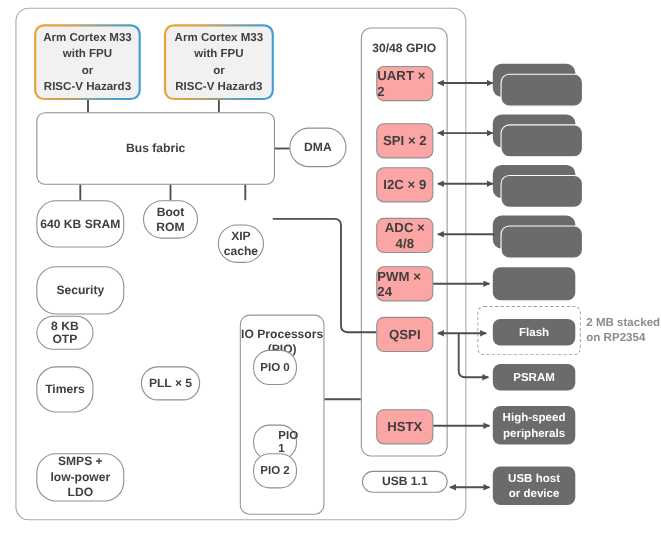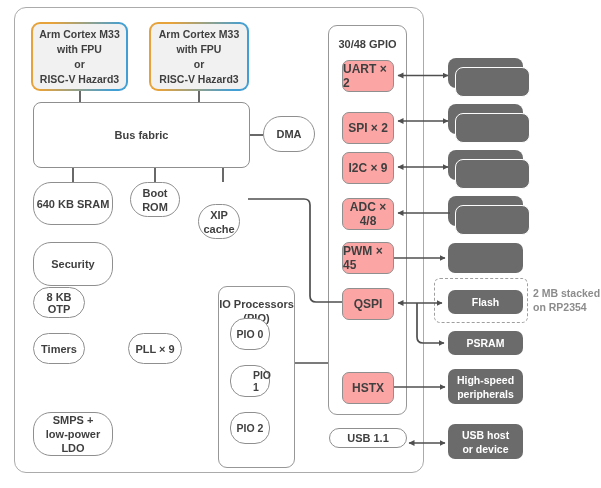--- a/index.html
+++ b/index.html
@@ -98,41 +98,41 @@
 <div class="box" style="left:263px;top:116px;width:52px;height:36px;">DMA</div>
 
 <div class="box" style="left:33px;top:182px;width:80px;height:43px;">640 KB SRAM</div>
 <div class="box multiline" style="left:130px;top:182px;width:50px;height:35px;">Boot
 ROM</div>
 <div class="box multiline" style="left:198px;top:182px;width:42px;height:35px;margin-top:22px;">XIP
 cache</div>
 
 <div class="box" style="left:33px;top:242px;width:80px;height:44px;">Security</div>
 <div class="box" style="left:33px;top:287px;width:52px;height:31px;">8 KB OTP</div>
-<div class="box" style="left:33px;top:333px;width:52px;height:31px;">Timers</div>
-<div class="box" style="left:128px;top:333px;width:54px;height:31px;">PLL × 9</div>
+<div class="box" style="left:33px;top:333px;width:52px;height:42px;">Timers</div>
+<div class="box" style="left:128px;top:333px;width:54px;height:31px;">PLL × 5</div>
 <div class="box multiline" style="left:33px;top:412px;width:80px;height:44px;">SMPS +
 low-power LDO</div>
 
 <div class="container-box" style="left:218px;top:286px;width:77px;height:182px;">
   <div class="section-title" style="top:10px;">IO Processors
 (PIO)</div>
 </div>
 <div class="pio-item" style="top:318px;">PIO 0</div>
-<div class="pio-item" style="top:365px;padding-left:24px;">PIO 1</div>
+<div class="pio-item" style="top:386px;padding-left:24px;">PIO 1</div>
 <div class="pio-item" style="top:412px;">PIO 2</div>
 
 <div class="container-box" style="left:328px;top:25px;width:79px;height:390px;">
   <div class="section-title" style="top:11px;">30/48 GPIO</div>
 </div>
 <div class="gpio-item" style="top:60px;">UART × 2</div>
 <div class="gpio-item" style="top:112px;">SPI × 2</div>
 <div class="gpio-item" style="top:152px;">I2C × 9</div>
 <div class="gpio-item" style="top:198px;text-align:center;">ADC × 4/8</div>
-<div class="gpio-item" style="top:242px;">PWM × 45</div>
+<div class="gpio-item" style="top:242px;">PWM × 24</div>
 <div class="gpio-item" style="top:288px;">QSPI</div>
 <div class="gpio-item" style="top:372px;">HSTX</div>
 
 <div class="box" style="left:329px;top:428px;width:78px;height:20px;">USB 1.1</div>
 
 <div class="abs" style="left:448px;top:58px;width:84px;height:40px;">
   <div class="stack-back" style="left:0;top:0;width:75px;height:30px;"></div>
   <div class="stack-front" style="left:7px;top:9px;width:75px;height:30px;"></div>
 </div>
 <div class="abs" style="left:448px;top:104px;width:84px;height:40px;">

